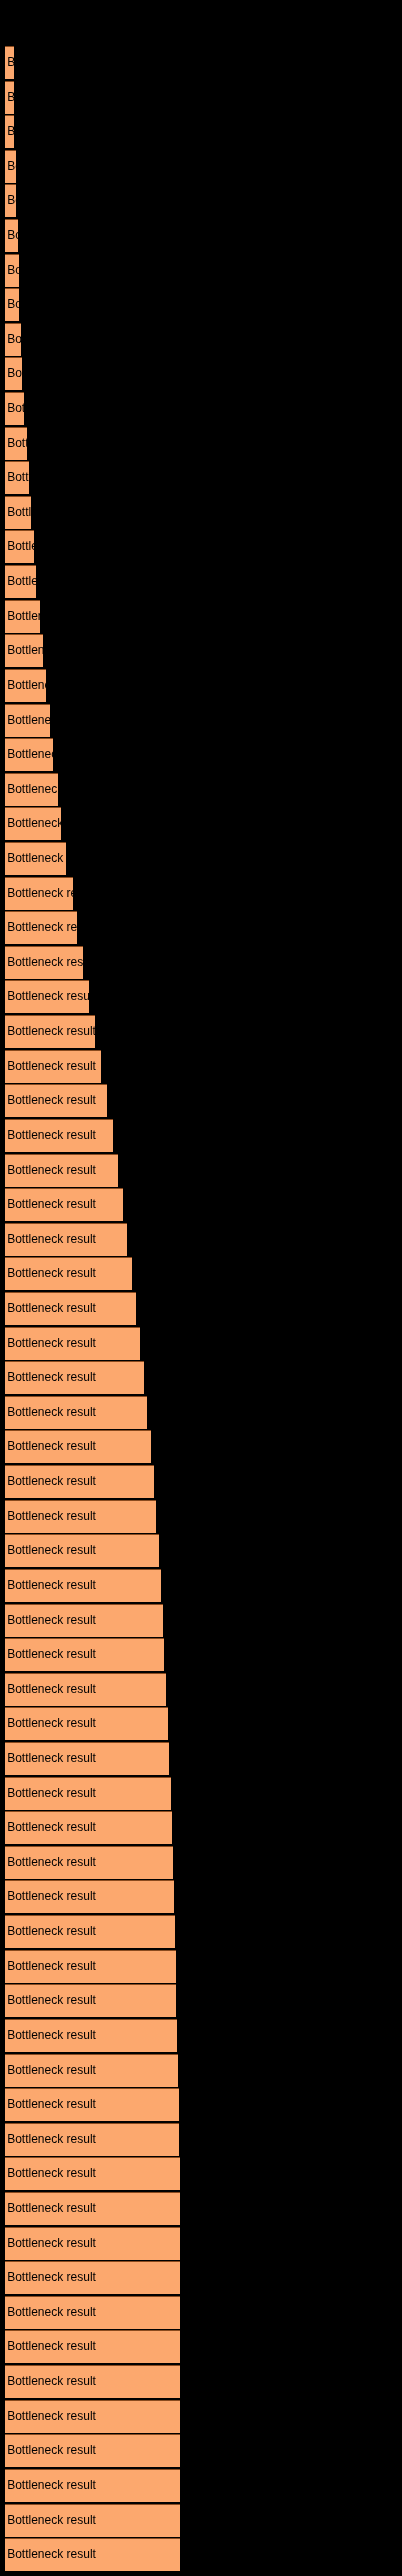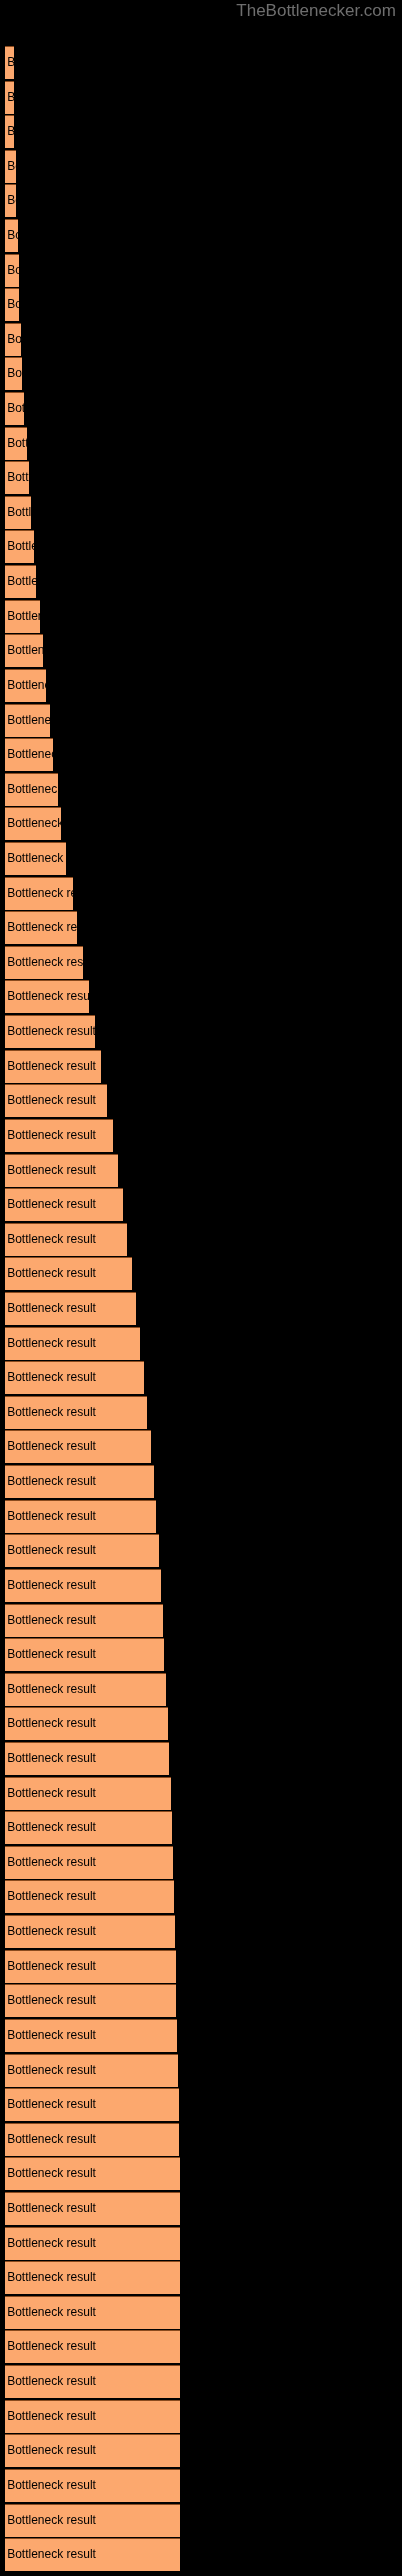--- a/index.html
+++ b/index.html
@@ -68,21 +68,20 @@
     line-height: 13.7px;
     white-space: nowrap;
     pointer-events: none;
   }
 </style>
 </head>
 <body>
 
 <div id="page">
 
-  <div id="watermark">TheBottlenecker.com</div>
 
   <div id="chart">
       <div class="bar-row" style="top: 46px; height: 33px;">
         <div class="bar" style="width: 8.9px; height: 33px; background: rgb(252, 168, 110); border-top-color: rgb(138, 74, 30);">
           <span class="bar-label" style="color: rgb(0, 0, 0);">Bottleneck result</span>
         </div>
       </div>
       <div class="bar-row" style="top: 81px; height: 33px;">
         <div class="bar" style="width: 8.9px; height: 33px; background: rgb(252, 168, 110); border-top-color: rgb(138, 74, 30);">
           <span class="bar-label" style="color: rgb(0, 0, 0);">Bottleneck result</span>

